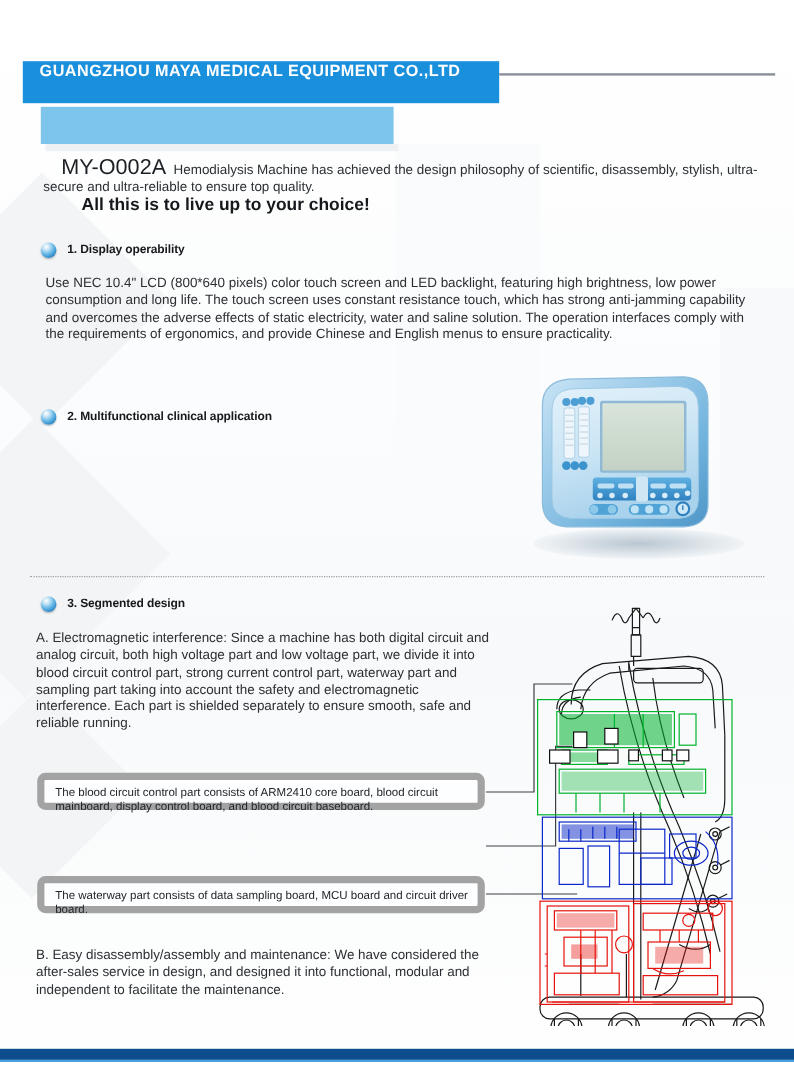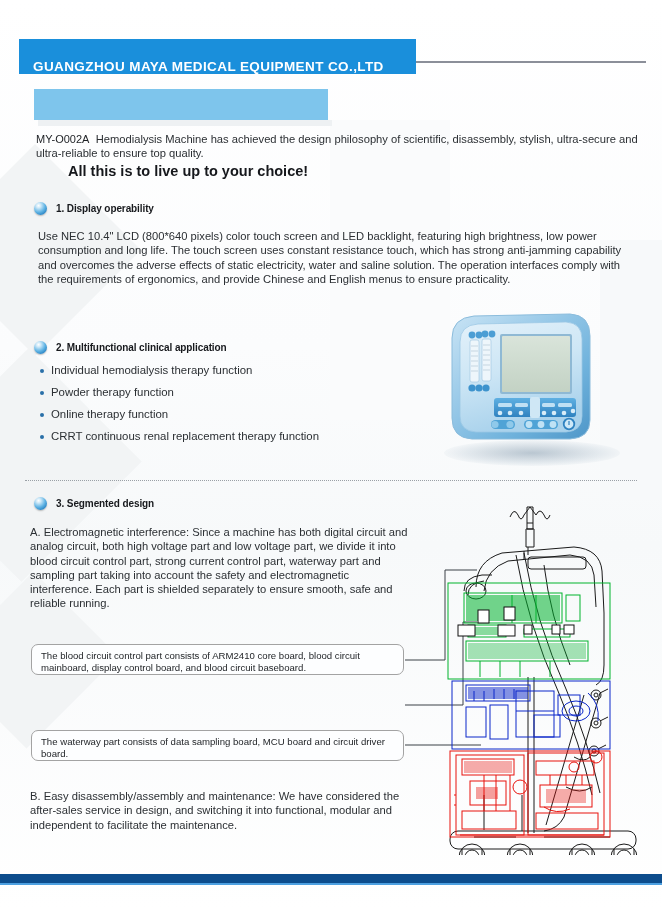--- a/index.html
+++ b/index.html
@@ -52,25 +52,25 @@
   }
   .wm5 {
     left: 600px; top: 240px;
     width: 70px; height: 260px;
     background: #f6f8f9;
   }
 
   
   .company-bar {
     position: absolute;
-    left: 19px; top: 39px;
+    left: 19px; top: 51px;
     width: 397px; height: 35px;
     background: #1a8fdb;
     display: flex;
-    align-items: flex-end;
+    align-items: flex-start;
   }
   .company-bar span {
     color: #ffffff;
     font-size: 13.5px;
     font-weight: bold;
     letter-spacing: .4px;
     padding-left: 14px;
     white-space: nowrap;
   }
   .header-rule {
@@ -107,22 +107,23 @@
   
   .intro {
     position: absolute;
     left: 36px; top: 132px;
     width: 604px;
     font-size: 11.2px;
     color: #2b2f33;
     line-height: 14px;
   }
   .intro .model {
-    font-size: 11px;
+    font-size: 18px;
     color: #1c1f23;
+    margin-left: 15px;
   }
   .slogan {
     position: absolute;
     left: 36px; top: 163px;
     font-size: 14.5px;
     font-weight: bold;
     color: #16181c;
     white-space: nowrap;
     margin-left: 32px;
   }
@@ -186,21 +187,21 @@
     position: absolute;
     left: 25px; top: 480px;
     width: 612px; height: 1px;
     border-top: 1px dotted #9aa0a6;
   }
 
   
   .callout {
     position: absolute;
     box-sizing: border-box;
-    border: 1px solid #a3a3a3;
+    border: 6px solid #a3a3a3;
     border-radius: 7px;
     background: #fdfeff;
     padding: 5px 8px 4px 9px;
     font-size: 9.6px;
     color: #23262a;
     line-height: 11.6px;
   }
 
   
   .bottom-bar {
@@ -261,26 +262,20 @@
   <div class="sec-head" style="left:34px; top:202px;">
     <span class="ball"></span>
     <span class="label">1. Display operability</span>
   </div>
   <div class="body-text" style="left:38px; top:229px; width:588px;">Use NEC 10.4" LCD (800*640 pixels) color touch screen and LED backlight, featuring high brightness, low power consumption and long life. The touch screen uses constant resistance touch, which has strong anti-jamming capability and overcomes the adverse effects of static electricity, water and saline solution. The operation interfaces comply with the requirements of ergonomics, and provide Chinese and English menus to ensure practicality.</div>
 
   <div class="sec-head" style="left:34px; top:341px;">
     <span class="ball"></span>
     <span class="label">2. Multifunctional clinical application</span>
   </div>
-  <ul class="bullets">
-    <li>Individual hemodialysis therapy function</li>
-    <li>Powder therapy function</li>
-    <li>Online therapy function</li>
-    <li>CRRT continuous renal replacement therapy function</li>
-  </ul>
 
   <div class="mach-shadow"></div>
   <svg class="machine-photo" viewBox="0 0 168 150">
     <defs>
       <linearGradient id="caseG" x1="0" y1="0" x2="1" y2="1">
         <stop offset="0%" stop-color="#c9e4f5"></stop>
         <stop offset="35%" stop-color="#9ccbe9"></stop>
         <stop offset="70%" stop-color="#6fb2dc"></stop>
         <stop offset="100%" stop-color="#4e96c8"></stop>
       </linearGradient>
@@ -360,21 +355,21 @@
     <path d="M131,113 L131,117" stroke="#2f82c0" stroke-width="1.2" fill="none"></path>
   </svg>
 
   <div class="dotted-divider"></div>
 
   <div class="sec-head" style="left:34px; top:497px;">
     <span class="ball"></span>
     <span class="label">3. Segmented design</span>
   </div>
   <div class="body-text" style="left:30px; top:525px; width:382px;">A. Electromagnetic interference: Since a machine has both digital circuit and analog circuit, both high voltage part and low voltage part, we divide it into blood circuit control part, strong current control part, waterway part and sampling part taking into account the safety and electromagnetic interference. Each part is shielded separately to ensure smooth, safe and reliable running.</div>
-  <div class="body-text" style="left:30px; top:789px; width:378px;">B. Easy disassembly/assembly and maintenance: We have considered the after-sales service in design, and switching it into functional, modular and independent to facilitate the maintenance.</div>
+  <div class="body-text" style="left:30px; top:789px; width:378px;">B. Easy disassembly/assembly and maintenance: We have considered the after-sales service in design, and designed it into functional, modular and independent to facilitate the maintenance.</div>
 
   <div class="callout" style="left:31px; top:644px; width:373px; height:31px;">
     <span>The blood circuit control part consists of ARM2410 core board, blood circuit mainboard, display control board, and blood circuit baseboard.</span>
   </div>
   <div class="callout" style="left:31px; top:730px; width:373px; height:31px;">
     <span>The waterway part consists of data sampling board, MCU board and circuit driver board.</span>
   </div>
 
   <svg style="position:absolute; left:395px; top:555px; width:110px; height:220px;" viewBox="0 0 110 220">
     <g stroke="#3b4046" stroke-width="1" fill="none">

